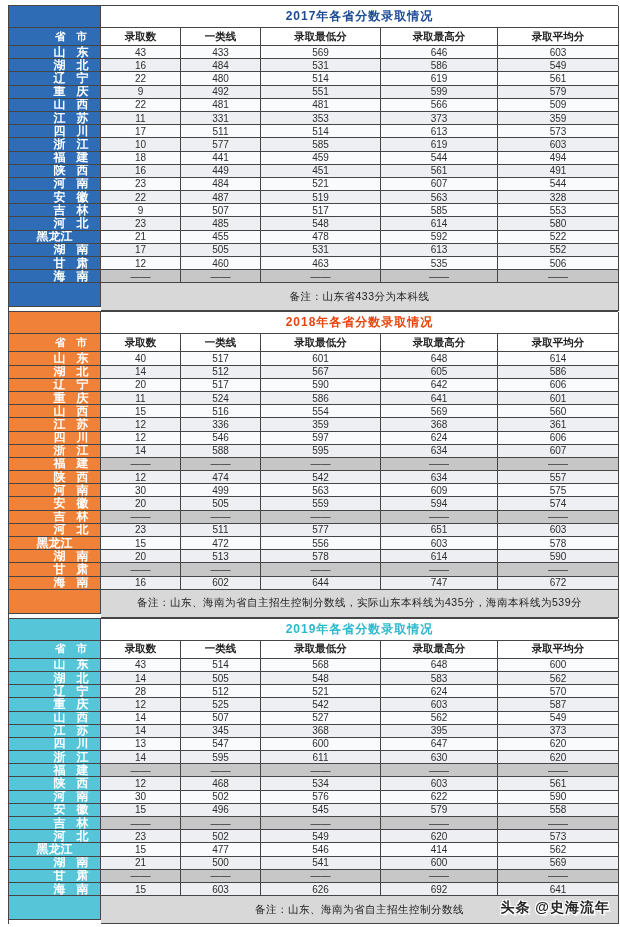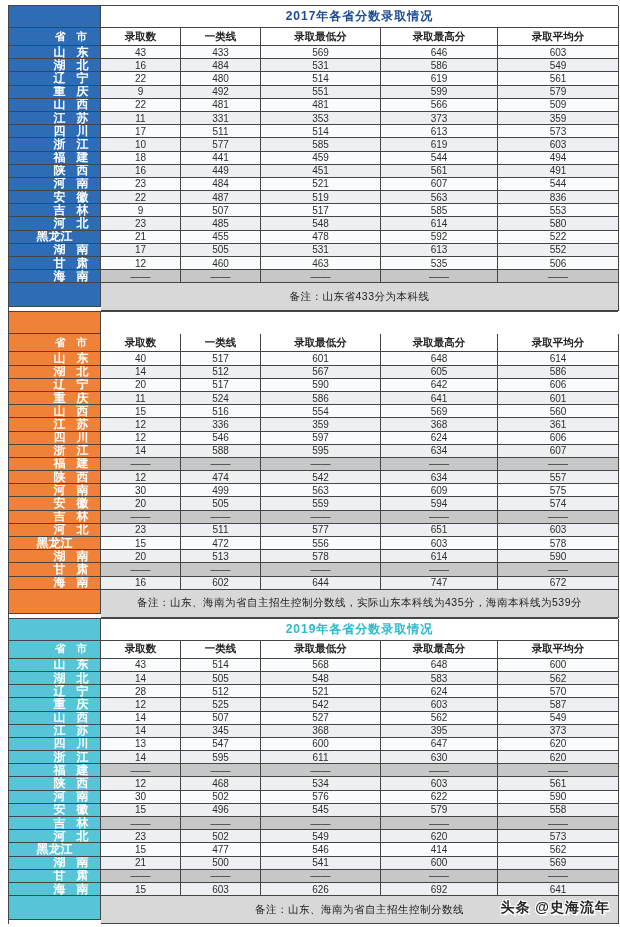--- a/index.html
+++ b/index.html
@@ -156,21 +156,21 @@
           <div class="cell val">521</div>
           <div class="cell val">607</div>
           <div class="cell val">544</div>
         </div>
         <div class="tr data-row">
           <div class="cell prov gap2">安徽</div>
           <div class="cell val">22</div>
           <div class="cell val">487</div>
           <div class="cell val">519</div>
           <div class="cell val">563</div>
-          <div class="cell val">836</div>
+          <div class="cell val">328</div>
         </div>
         <div class="tr data-row">
           <div class="cell prov gap2">吉林</div>
           <div class="cell val">9</div>
           <div class="cell val">507</div>
           <div class="cell val">517</div>
           <div class="cell val">585</div>
           <div class="cell val">553</div>
         </div>
         <div class="tr data-row">
@@ -214,20 +214,23 @@
           <div class="cell val dash">——</div>
         </div>
         <div class="tr remark-row">
           <div class="cell corner"></div>
           <div class="cell remark-cell">备注：山东省433分为本科线</div>
         </div>
       </div>
       <div class="section" style="--accent: #f08138; --title-color: #e8450e;">
         <div class="tr title-row">
           <div class="cell corner"></div>
+          <div class="cell title-cell">
+            <span class="title-text">2018年各省分数录取情况</span>
+          </div>
         </div>
         <div class="tr head-row">
           <div class="cell prov gap2">省市</div>
           <div class="cell">录取数</div>
           <div class="cell">一类线</div>
           <div class="cell">录取最低分</div>
           <div class="cell">录取最高分</div>
           <div class="cell">录取平均分</div>
         </div>
         <div class="tr data-row">

